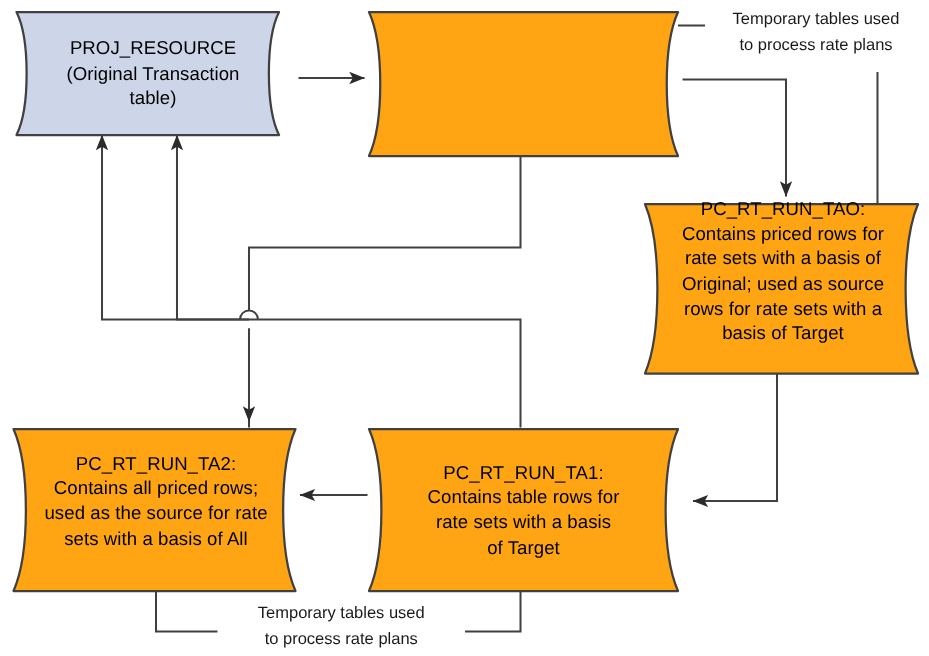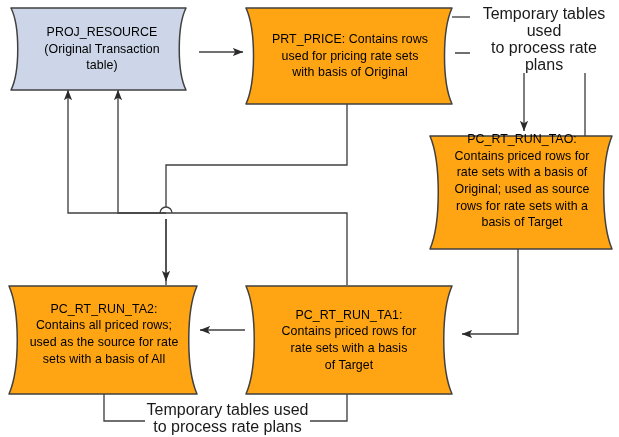--- a/index.html
+++ b/index.html
@@ -26,21 +26,21 @@
     color:#000000;
     font-size:12.4px;
     line-height:16.6px;
     letter-spacing:0.05px;
     pointer-events:none;
   }
   .annot{
     position:absolute;
     z-index:3;
     color:#1a1a1a;
-    font-size:16px;
+    font-size:11px;
     line-height:17px;
     text-align:center;
     white-space:pre-line;
     background:#ffffff;
     pointer-events:none;
   }
 </style>
 </head>
 <body>
 
@@ -92,33 +92,30 @@
 
     <path d="M9,286 L197,286 C186,311 186,369 197,394 L9,394 C20,369 20,311 9,286 Z" fill="#ffa513" stroke="#404040" stroke-width="1.5" stroke-linejoin="round"></path>
 
     <path d="M246,286 L452,286 C441,311 441,369 452,394 L246,394 C257,369 257,311 246,286 Z" fill="#ffa513" stroke="#404040" stroke-width="1.5" stroke-linejoin="round"></path>
   </svg>
 
   <div class="nodelabel" style="left: 22px; top: 8px; width: 160px; height: 82px; white-space: pre-line;">PROJ_RESOURCE
 (Original Transaction
 table)</div>
 
-  <div class="nodelabel" style="left: 254px; top: 8px; width: 192px; height: 96px; white-space: pre-line;">PRT_PRICE: Contains rows
-used for pricing rate sets
-with basis of Original</div>
 
   <div class="nodelabel" style="left: 437px; top: 136px; width: 170px; height: 90px; white-space: pre-line;">PC_RT_RUN_TAO:
 Contains priced rows for
 rate sets with a basis of
 Original; used as source
 rows for rate sets with a
 basis of Target</div>
 
   <div class="nodelabel" style="left: 254px; top: 286px; width: 190px; height: 108px; white-space: pre-line;">PC_RT_RUN_TA1:
-Contains priced rows for
+Contains table rows for
 rate sets with a basis
 of Target</div>
 
   <div class="nodelabel" style="left: 16px; top: 286px; width: 176px; height: 96px; white-space: pre-line;">PC_RT_RUN_TA2:
 Contains all priced rows;
 used as the source for rate
 sets with a basis of All</div>
 
   <div class="annot" style="left: 470px; top: 5px; width: 148px; white-space: pre-line;">Temporary tables used
 to  process rate plans</div>

